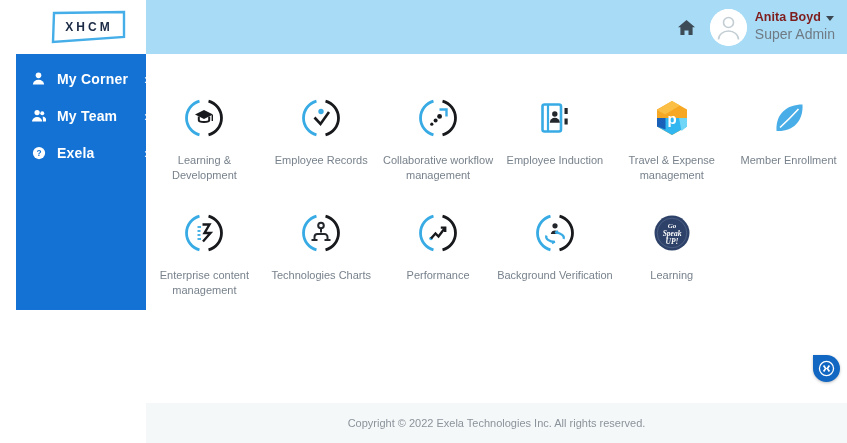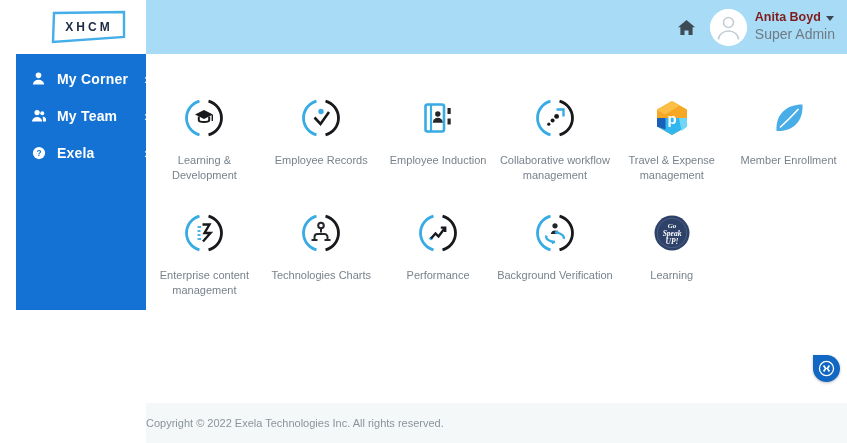--- a/index.html
+++ b/index.html
@@ -34,21 +34,21 @@
   .tiles.row2{margin-top:30px;}
   .tile{display:flex;flex-direction:column;align-items:center;text-align:center;cursor:pointer;}
   .tile-icon{width:40px;height:40px;display:flex;align-items:center;justify-content:center;}
   .tile-label{margin-top:15px;font-size:11px;color:#78828c;line-height:15px;max-width:120px;}
   
   .fab{position:absolute;right:7px;bottom:61px;width:27px;height:27px;background:#1167c1;
     border:none;border-radius:0 50% 50% 50%;display:flex;align-items:center;justify-content:center;
     cursor:pointer;padding:0;box-shadow:0 1px 3px rgba(0,0,0,.25);}
   
   .footer{position:absolute;left:146px;right:0;bottom:0;height:40px;background:#f5f8f9;
-    display:flex;align-items:center;justify-content:flex-start;font-size:11px;color:#8b939b;}
+    display:flex;align-items:center;justify-content:center;font-size:11px;color:#8b939b;}
 </style>
 </head>
 <body>
 
 <div class="app">
 
   <aside class="sidebar">
     <div class="logo-box">
       <svg class="logo-svg" viewBox="0 0 76 34">
         <polygon points="3,3 73,2 73,27 2,32" fill="#ffffff" stroke="#45aee8" stroke-width="2.4"></polygon>
@@ -134,46 +134,46 @@
      <path d="M15.47 3.1 A17.5 17.5 0 0 0 15.47 36.9" fill="none" stroke="#38abe5" stroke-width="2.8"></path>
               <circle cx="20" cy="13.5" r="2.7" fill="#38abe5"></circle>
      <path d="M13.5 19.5 L19.5 26 L28 14" fill="none" stroke="#17191c" stroke-width="2.6"></path>
             </svg>
           </div>
           <div class="tile-label">Employee Records</div>
         </div>
         <div class="tile">
           <div class="tile-icon">
             <svg width="40" height="40" viewBox="0 0 40 40">
+     <path d="M24.53 3.1 A17.5 17.5 0 0 1 24.53 36.9" fill="none" stroke="#17191c" stroke-width="2.8"></path>
+     <path d="M15.47 3.1 A17.5 17.5 0 0 0 15.47 36.9" fill="none" stroke="#38abe5" stroke-width="2.8"></path>
+              <circle cx="13.8" cy="26.2" r="1.6" fill="#17191c"></circle>
+     <circle cx="17.6" cy="22.4" r="2" fill="#17191c"></circle>
+     <circle cx="21.6" cy="18.4" r="2.4" fill="#17191c"></circle>
+     <path d="M21.5 11.5 h7 v7" fill="none" stroke="#38abe5" stroke-width="2.4"></path>
+            </svg>
+          </div>
+          <div class="tile-label">Collaborative workflow management</div>
+        </div>
+        <div class="tile">
+          <div class="tile-icon">
+            <svg width="40" height="40" viewBox="0 0 40 40">
       <rect x="7.5" y="6.5" width="18.5" height="27" rx="2" fill="none" stroke="#38abe5" stroke-width="2.6"></rect>
       <line x1="13" y1="7" x2="13" y2="33" stroke="#38abe5" stroke-width="2.2"></line>
       <circle cx="19.8" cy="16" r="2.7" fill="#23262b"></circle>
       <path d="M14.8 24.8 a5 5 0 0 1 10 0 Z" fill="#23262b"></path>
       <rect x="29.5" y="10" width="3.2" height="6" fill="#23262b"></rect>
       <rect x="29.5" y="20.5" width="3.2" height="6" fill="#23262b"></rect>
             </svg>
           </div>
           <div class="tile-label">Employee Induction</div>
         </div>
         <div class="tile">
           <div class="tile-icon">
             <svg width="40" height="40" viewBox="0 0 40 40">
-     <path d="M24.53 3.1 A17.5 17.5 0 0 1 24.53 36.9" fill="none" stroke="#17191c" stroke-width="2.8"></path>
-     <path d="M15.47 3.1 A17.5 17.5 0 0 0 15.47 36.9" fill="none" stroke="#38abe5" stroke-width="2.8"></path>
-              <circle cx="13.8" cy="26.2" r="1.6" fill="#17191c"></circle>
-     <circle cx="17.6" cy="22.4" r="2" fill="#17191c"></circle>
-     <circle cx="21.6" cy="18.4" r="2.4" fill="#17191c"></circle>
-     <path d="M21.5 11.5 h7 v7" fill="none" stroke="#38abe5" stroke-width="2.4"></path>
-            </svg>
-          </div>
-          <div class="tile-label">Collaborative workflow management</div>
-        </div>
-        <div class="tile">
-          <div class="tile-icon">
-            <svg width="40" height="40" viewBox="0 0 40 40">
       <polygon points="20,3 35,11.5 35,28.5 20,37 5,28.5 5,11.5" fill="#f6a723"></polygon>
       <path d="M5 12 L20 3 L28 7.5 L13 16.5 Z" fill="#fbbf45"></path>
       <path d="M5 20 L35 20 L35 28.5 L20 37 L5 28.5 Z" fill="#31b6f0"></path>
       <path d="M5 20 L13.5 20 L13.5 31.5 L5 28.5 Z" fill="#1a5fb8"></path>
       <path d="M27 20 h8 v8.5 L29.5 33 Z" fill="#6fd6f7"></path>
       <text x="20" y="25.8" text-anchor="middle" font-size="15" font-weight="bold" fill="#ffffff" font-family="Liberation Sans, sans-serif">p</text>
             </svg>
           </div>
           <div class="tile-label">Travel &amp; Expense management</div>
         </div>

